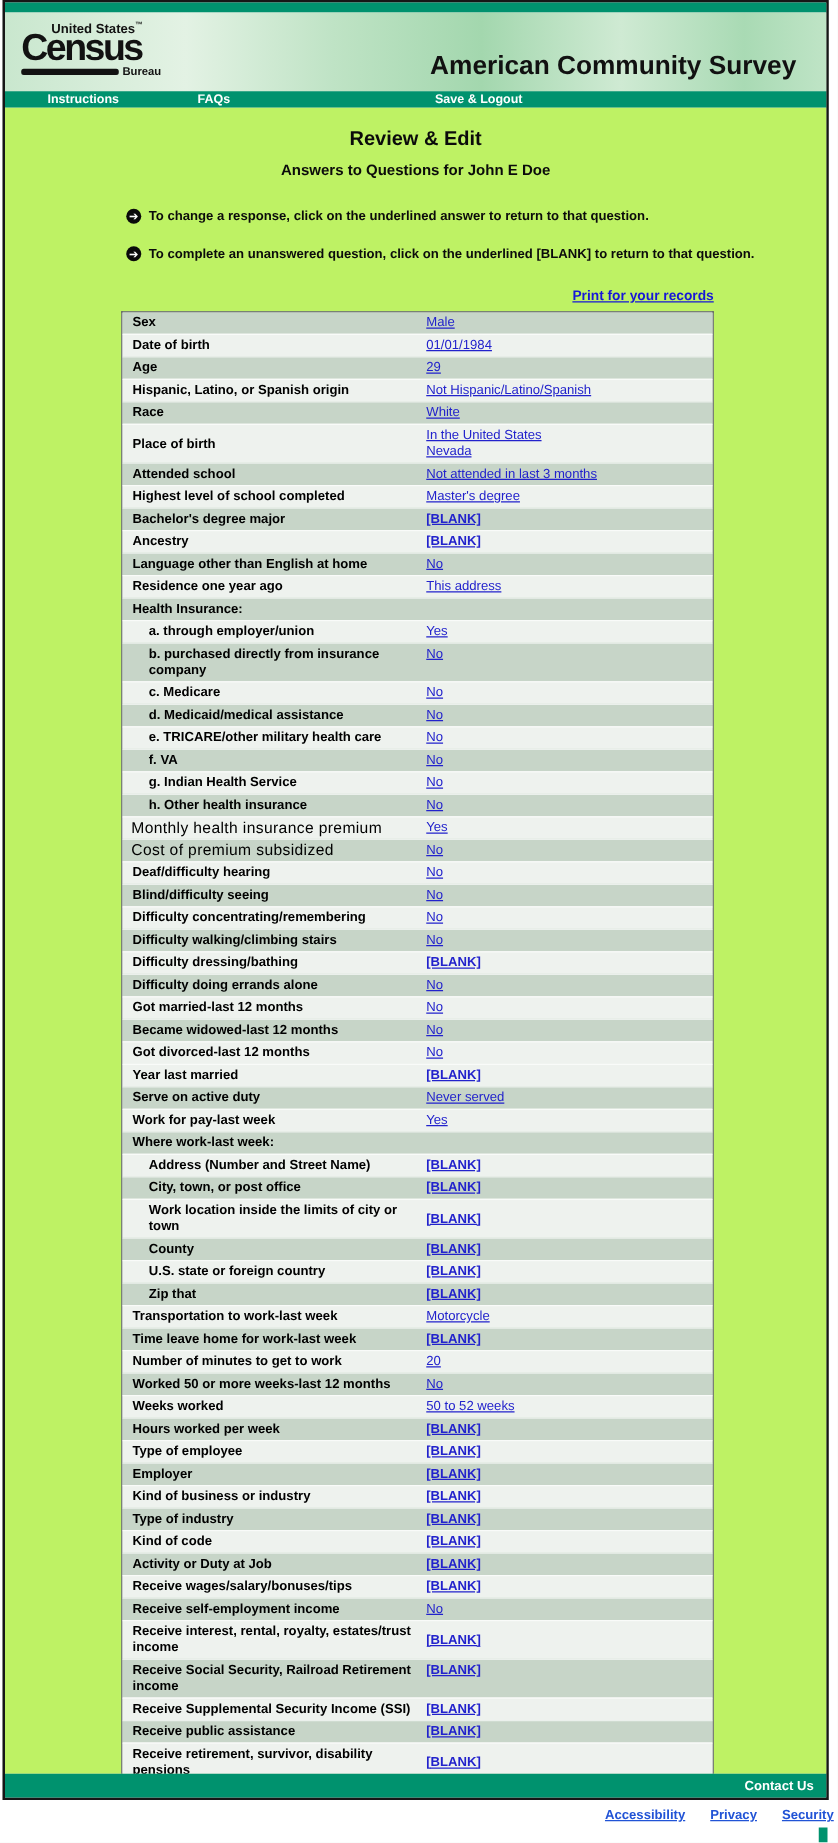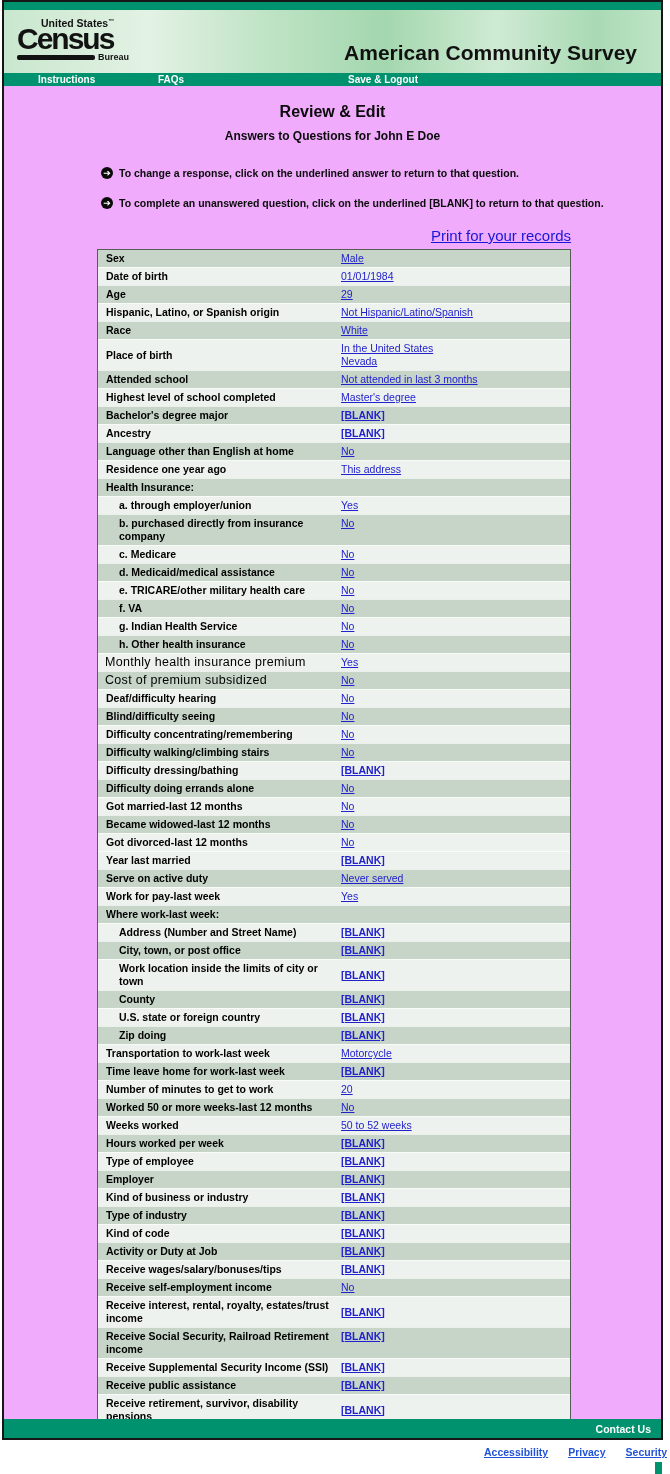--- a/index.html
+++ b/index.html
@@ -20,32 +20,32 @@
   .logo-bar { flex:1; height:5px; background:#121212; border-radius:2px; margin-right:3px; }
   .logo-bureau { font-weight:bold; font-size:9px; }
   .acs-title { position:absolute; right:24px; top:31px; font-weight:bold; font-size:21px; color:#111; white-space:nowrap; }
 
   .navbar { height:13px; background:#00926e; flex:0 0 auto; position:relative; }
   .nav-item { position:absolute; top:0; height:13px; line-height:13px; color:#ffffff; font-weight:bold; font-size:10px; text-decoration:none; white-space:nowrap; cursor:pointer; }
   .nav-item:nth-child(1) { left:34px; }
   .nav-item:nth-child(2) { left:140px;margin-left:14px; }
   .nav-item:nth-child(3) { left:344px; }
 
-  .content { flex:1 1 auto; overflow:hidden; background:#f0abfc; }
+  .content { flex:1 1 auto; overflow:hidden; background:#bef264; }
   .page-title { margin-top:17px; text-align:center; font-weight:bold; font-size:16px; color:#0b0b0b; }
   .page-subtitle { margin-top:8px; text-align:center; font-weight:bold; font-size:12px; color:#0b0b0b; }
 
   .instructions { margin:24px 0 0 97px; }
   .instr-line { display:flex; align-items:flex-start; margin-bottom:17px; }
   .instr-icon { flex:0 0 auto; width:12px; height:12px; background:#0a0a0a; border-radius:50%; color:#fff;
                 font-size:9px; line-height:12px; text-align:center; margin-right:6px; }
   .instr-text { font-weight:bold; font-size:10.5px; color:#0b0b0b; line-height:13px; }
 
   .print-row { width:474px; margin-left:93px; text-align:right; margin-top:6px; margin-bottom:4px; }
-  .print-link { font-weight:normal; font-size:15px; color:#1717d8; text-decoration:underline; cursor:pointer; }
+  .print-link { font-weight:bold; font-size:11px; color:#1717d8; text-decoration:underline; cursor:pointer; }
 
   .rtable { width:474px; margin-left:93px; border:1px solid #565d56; border-bottom:3px solid #4a8a64; background:#eef2ee; }
   .trow { display:flex; min-height:17px; border-top:1px solid rgba(255,255,255,0.65); }
   .trow:first-child { border-top:none; }
   .trow.dark  { background:#c7d5c8; }
   .trow.light { background:#eef2ee;align-items:center; }
   .tlabel { flex:0 0 243px; padding:2px 2px 2px 8px; font-weight:bold; font-size:10.5px; line-height:13px; color:#000; }
   .trow.indent .tlabel { padding-left:21px; }
   .trow.alt .tlabel { font-weight:normal; font-size:12.5px; letter-spacing:0.3px; padding-left:7px; }
   .tanswer { flex:1 1 auto; padding:2px 4px 2px 0; display:flex; flex-direction:column; align-items:flex-start; }
@@ -341,21 +341,21 @@
             <a href="#" class="ans-link blank">[BLANK]</a>
           </div>
         </div>
         <div class="trow light indent">
           <div class="tlabel">U.S. state or foreign country</div>
           <div class="tanswer">
             <a href="#" class="ans-link blank">[BLANK]</a>
           </div>
         </div>
         <div class="trow dark indent">
-          <div class="tlabel">Zip doing</div>
+          <div class="tlabel">Zip that</div>
           <div class="tanswer">
             <a href="#" class="ans-link blank">[BLANK]</a>
           </div>
         </div>
         <div class="trow light">
           <div class="tlabel">Transportation to work-last week</div>
           <div class="tanswer">
             <a href="#" class="ans-link">Motorcycle</a>
           </div>
         </div>

